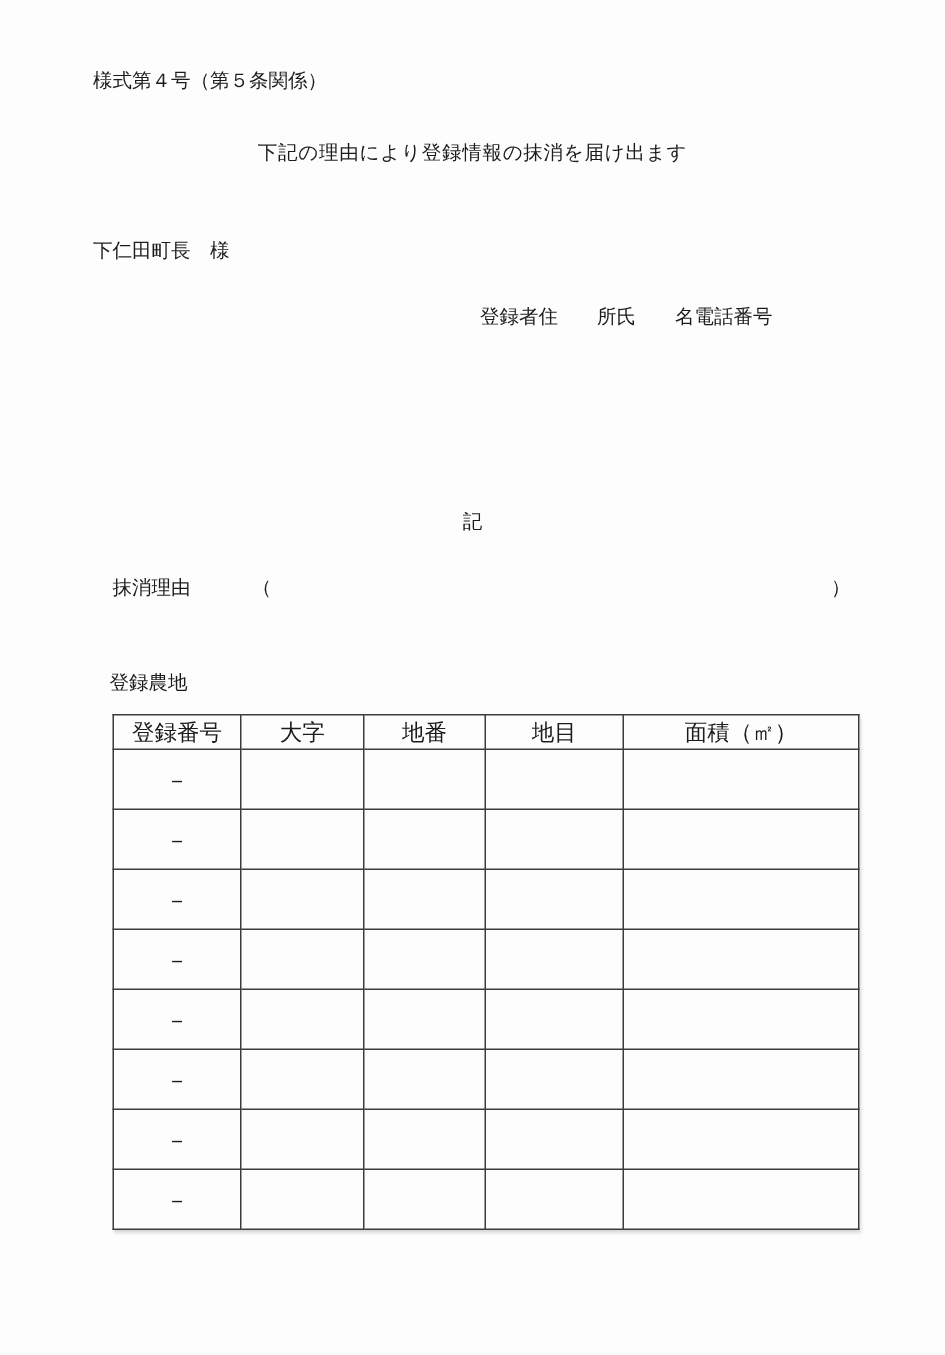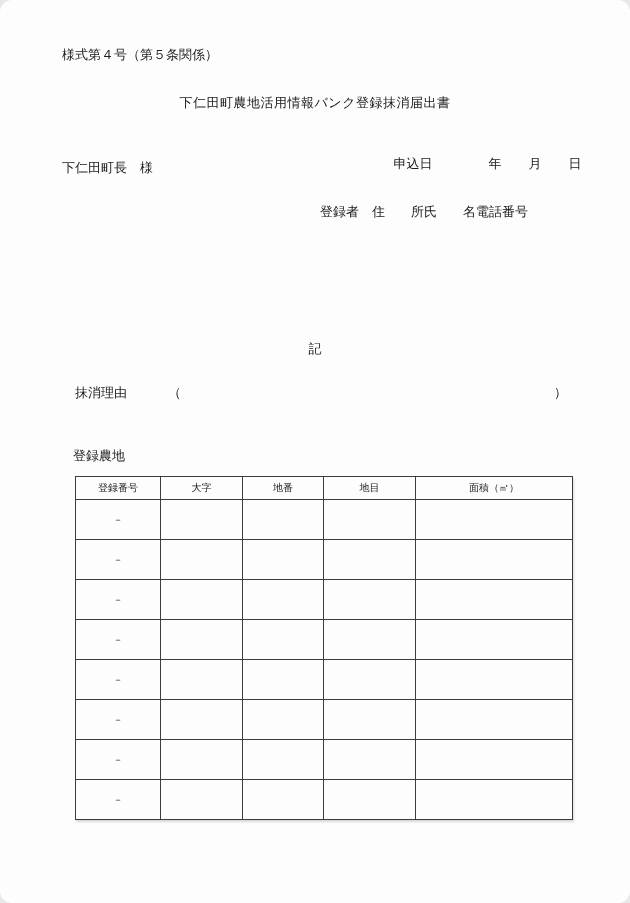--- a/index.html
+++ b/index.html
@@ -6,68 +6,64 @@
   .page {
     position:relative;
     width:630px; height:903px;
     margin:0 auto;
     background:#fdfdfd;
     color:#1b1b1b;
     font-family:"DejaVu Serif","Liberation Serif",serif;
     font-size:13px;
     line-height:16px;
     overflow:hidden;
-    border-radius:12px;
   }
   .abs { position:absolute; white-space:pre; }
   .form-number   { left:62px;  top:47px; }
   .title         { left:0;  width:630px; top:95px; text-align:center; letter-spacing:0.5px; }
   .date-line     { left:377px; top:140px; }
   .date-line .yy { margin-left:56px; }
   .date-line .mm { margin-left:27px; }
   .date-line .dd { margin-left:27px; }
   .addressee     { left:62px;  top:160px; }
   .registrant    { left:320px; top:198px; display:flex; align-items:flex-start; }
-  .registrant .reg-label { line-height:28px; margin-right:13px; }
+  .registrant .reg-label { line-height:28px; }
   .reg-fields    { display:flex; flex-direction:row; }
   .reg-fields span { line-height:28px; white-space:pre; }
   .statement     { left:75px;  top:293px; }
   .ki-heading    { left:0; width:630px; top:341px; text-align:center; }
   .reason        { left:75px;  top:385px; width:492px; display:flex; white-space:pre;gap:28px; }
   .reason .open  { margin-left:13px; }
   .reason .close { margin-left:auto; }
   .farmland-label{ left:73px;  top:448px; }
   table.farmland {
     position:absolute; left:75px; top:476px;
     border-collapse:collapse;
     table-layout:fixed;
     box-shadow:1px 2px 2px rgba(0,0,0,0.15);
   }
   table.farmland th, table.farmland td {
     border:1px solid #3c3c3c;
     text-align:center; vertical-align:middle;
-    padding:0; font-weight:normal; font-size:10px;
+    padding:0; font-weight:normal; font-size:15px;
     overflow:hidden;
   }
   table.farmland thead th { height:22px; }
   table.farmland tbody td { height:39px; }
   .c1{width:85px}.c2{width:82px}.c3{width:81px}.c4{width:92px}.c5{width:157px}
 </style>
 </head>
 <body>
 
 <div class="page">
 
   <div class="abs form-number">様式第４号（第５条関係）</div>
 
-  <div class="abs title">下仁田町農地活用情報バンク登録抹消届出書</div>
+  <div class="abs title">下記の理由により登録情報の抹消を届け出ます</div>
 
-  <div class="abs date-line">
-    <span>申込日</span><span class="yy">年</span><span class="mm">月</span><span class="dd">日</span>
-  </div>
 
   <div class="abs addressee">下仁田町長　様</div>
 
   <div class="abs registrant">
     <span class="reg-label">登録者</span>
     <span class="reg-fields">
       <span>住　　所</span>
       <span>氏　　名</span>
       <span>電話番号</span>
     </span>

